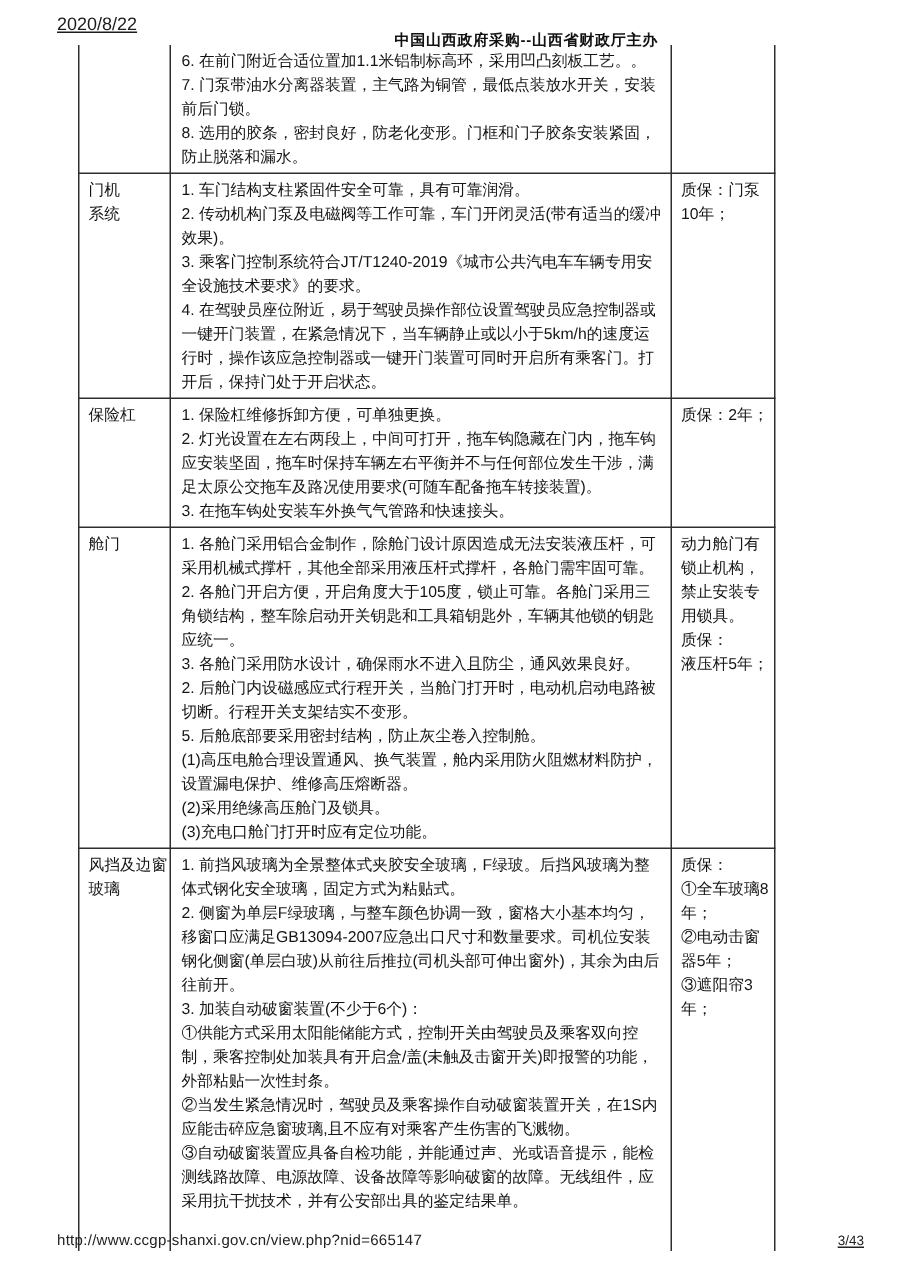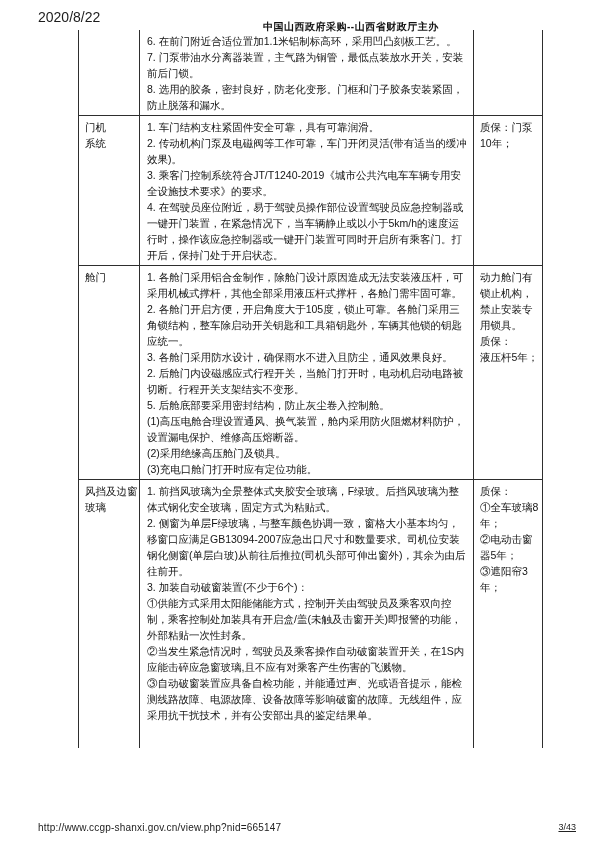--- a/index.html
+++ b/index.html
@@ -6,29 +6,29 @@
   body {
     width:600px; height:849px;
     background:#ffffff;
     font-family:"Liberation Sans", sans-serif;
     color:#141414;
     position:relative;
     overflow:hidden;
   }
   .hdr-date {
     position:absolute; top:9px; left:38px;
-    font-size:14px; color:#1c1c1c;
+    font-size:12px; color:#1c1c1c;text-decoration:underline;
   }
   .hdr-title {
     position:absolute; top:20px; left:263px;
     font-size:10px; font-weight:bold; color:#111;
     letter-spacing:0.5px; white-space:nowrap;
   }
   .doc-table-wrap {
-    position:absolute; top:30px; left:46px;padding-left:32px;
+    position:absolute; top:30px; left:20px;padding-left:32px;
   }
   table.doc-table {
     border-collapse:collapse; table-layout:fixed;
     width:464px;
   }
   table.doc-table td {
     border:1px solid #2e2e2e;
     font-size:10.5px; line-height:16px;
     vertical-align:top;
     overflow:hidden;
@@ -81,20 +81,33 @@
         <td class="content-cell">
             <div class="tline">1. 车门结构支柱紧固件安全可靠，具有可靠润滑。</div>
             <div class="tline">2. 传动机构门泵及电磁阀等工作可靠，车门开闭灵活(带有适当的缓冲效果)。</div>
             <div class="tline">3. 乘客门控制系统符合JT/T1240-2019《城市公共汽电车车辆专用安全设施技术要求》的要求。</div>
             <div class="tline">4. 在驾驶员座位附近，易于驾驶员操作部位设置驾驶员应急控制器或一键开门装置，在紧急情况下，当车辆静止或以小于5km/h的速度运行时，操作该应急控制器或一键开门装置可同时开启所有乘客门。打开后，保持门处于开启状态。</div>
           </td>
         <td class="warranty-cell va-middle">
             <div class="tline">质保：门泵10年；</div>
           </td>
       </tr>
+      <tr style="height:83px">
+        <td class="label-cell va-middle">
+            <div class="tline">保险杠</div>
+          </td>
+        <td class="content-cell">
+            <div class="tline">1. 保险杠维修拆卸方便，可单独更换。</div>
+            <div class="tline">2. 灯光设置在左右两段上，中间可打开，拖车钩隐藏在门内，拖车钩应安装坚固，拖车时保持车辆左右平衡并不与任何部位发生干涉，满足太原公交拖车及路况使用要求(可随车配备拖车转接装置)。</div>
+            <div class="tline">3. 在拖车钩处安装车外换气气管路和快速接头。</div>
+          </td>
+        <td class="warranty-cell va-middle">
+            <div class="tline">质保：2年；</div>
+          </td>
+      </tr>
       <tr style="height:212px">
         <td class="label-cell va-middle">
             <div class="tline">舱门</div>
           </td>
         <td class="content-cell">
             <div class="tline">1. 各舱门采用铝合金制作，除舱门设计原因造成无法安装液压杆，可采用机械式撑杆，其他全部采用液压杆式撑杆，各舱门需牢固可靠。</div>
             <div class="tline">2. 各舱门开启方便，开启角度大于105度，锁止可靠。各舱门采用三角锁结构，整车除启动开关钥匙和工具箱钥匙外，车辆其他锁的钥匙应统一。</div>
             <div class="tline">3. 各舱门采用防水设计，确保雨水不进入且防尘，通风效果良好。</div>
             <div class="tline">2. 后舱门内设磁感应式行程开关，当舱门打开时，电动机启动电路被切断。行程开关支架结实不变形。</div>
             <div class="tline">5. 后舱底部要采用密封结构，防止灰尘卷入控制舱。</div>

